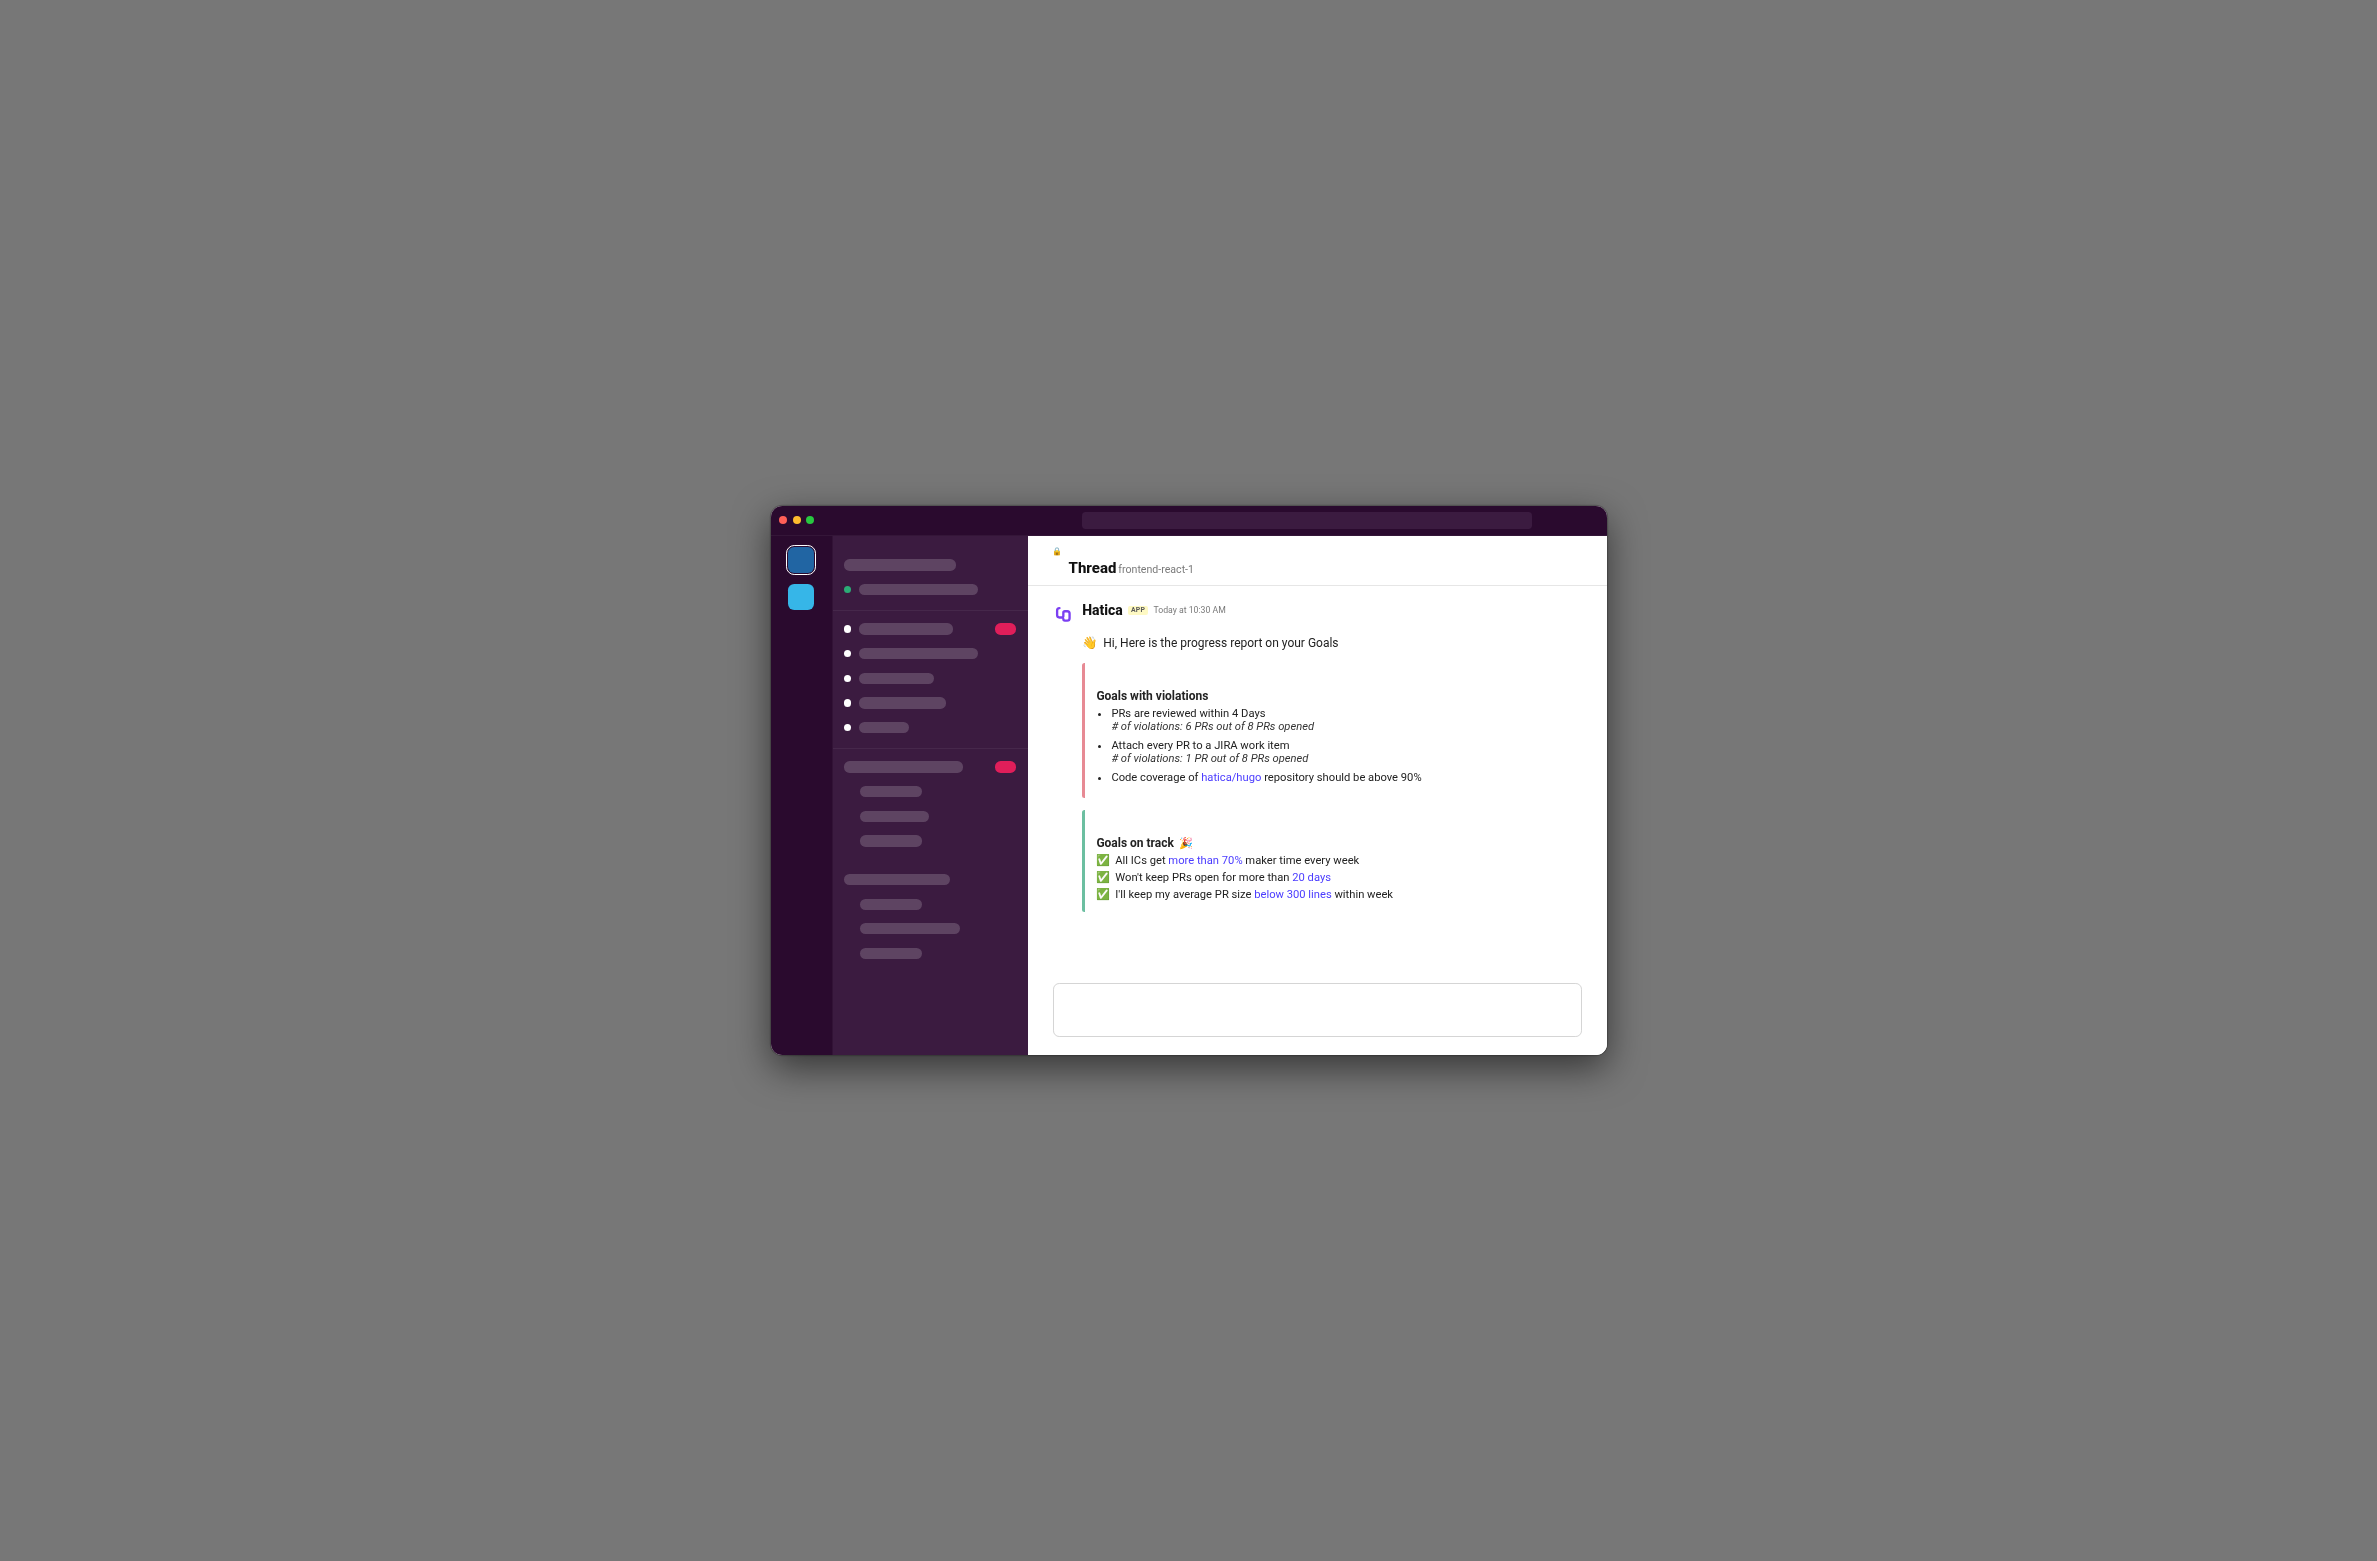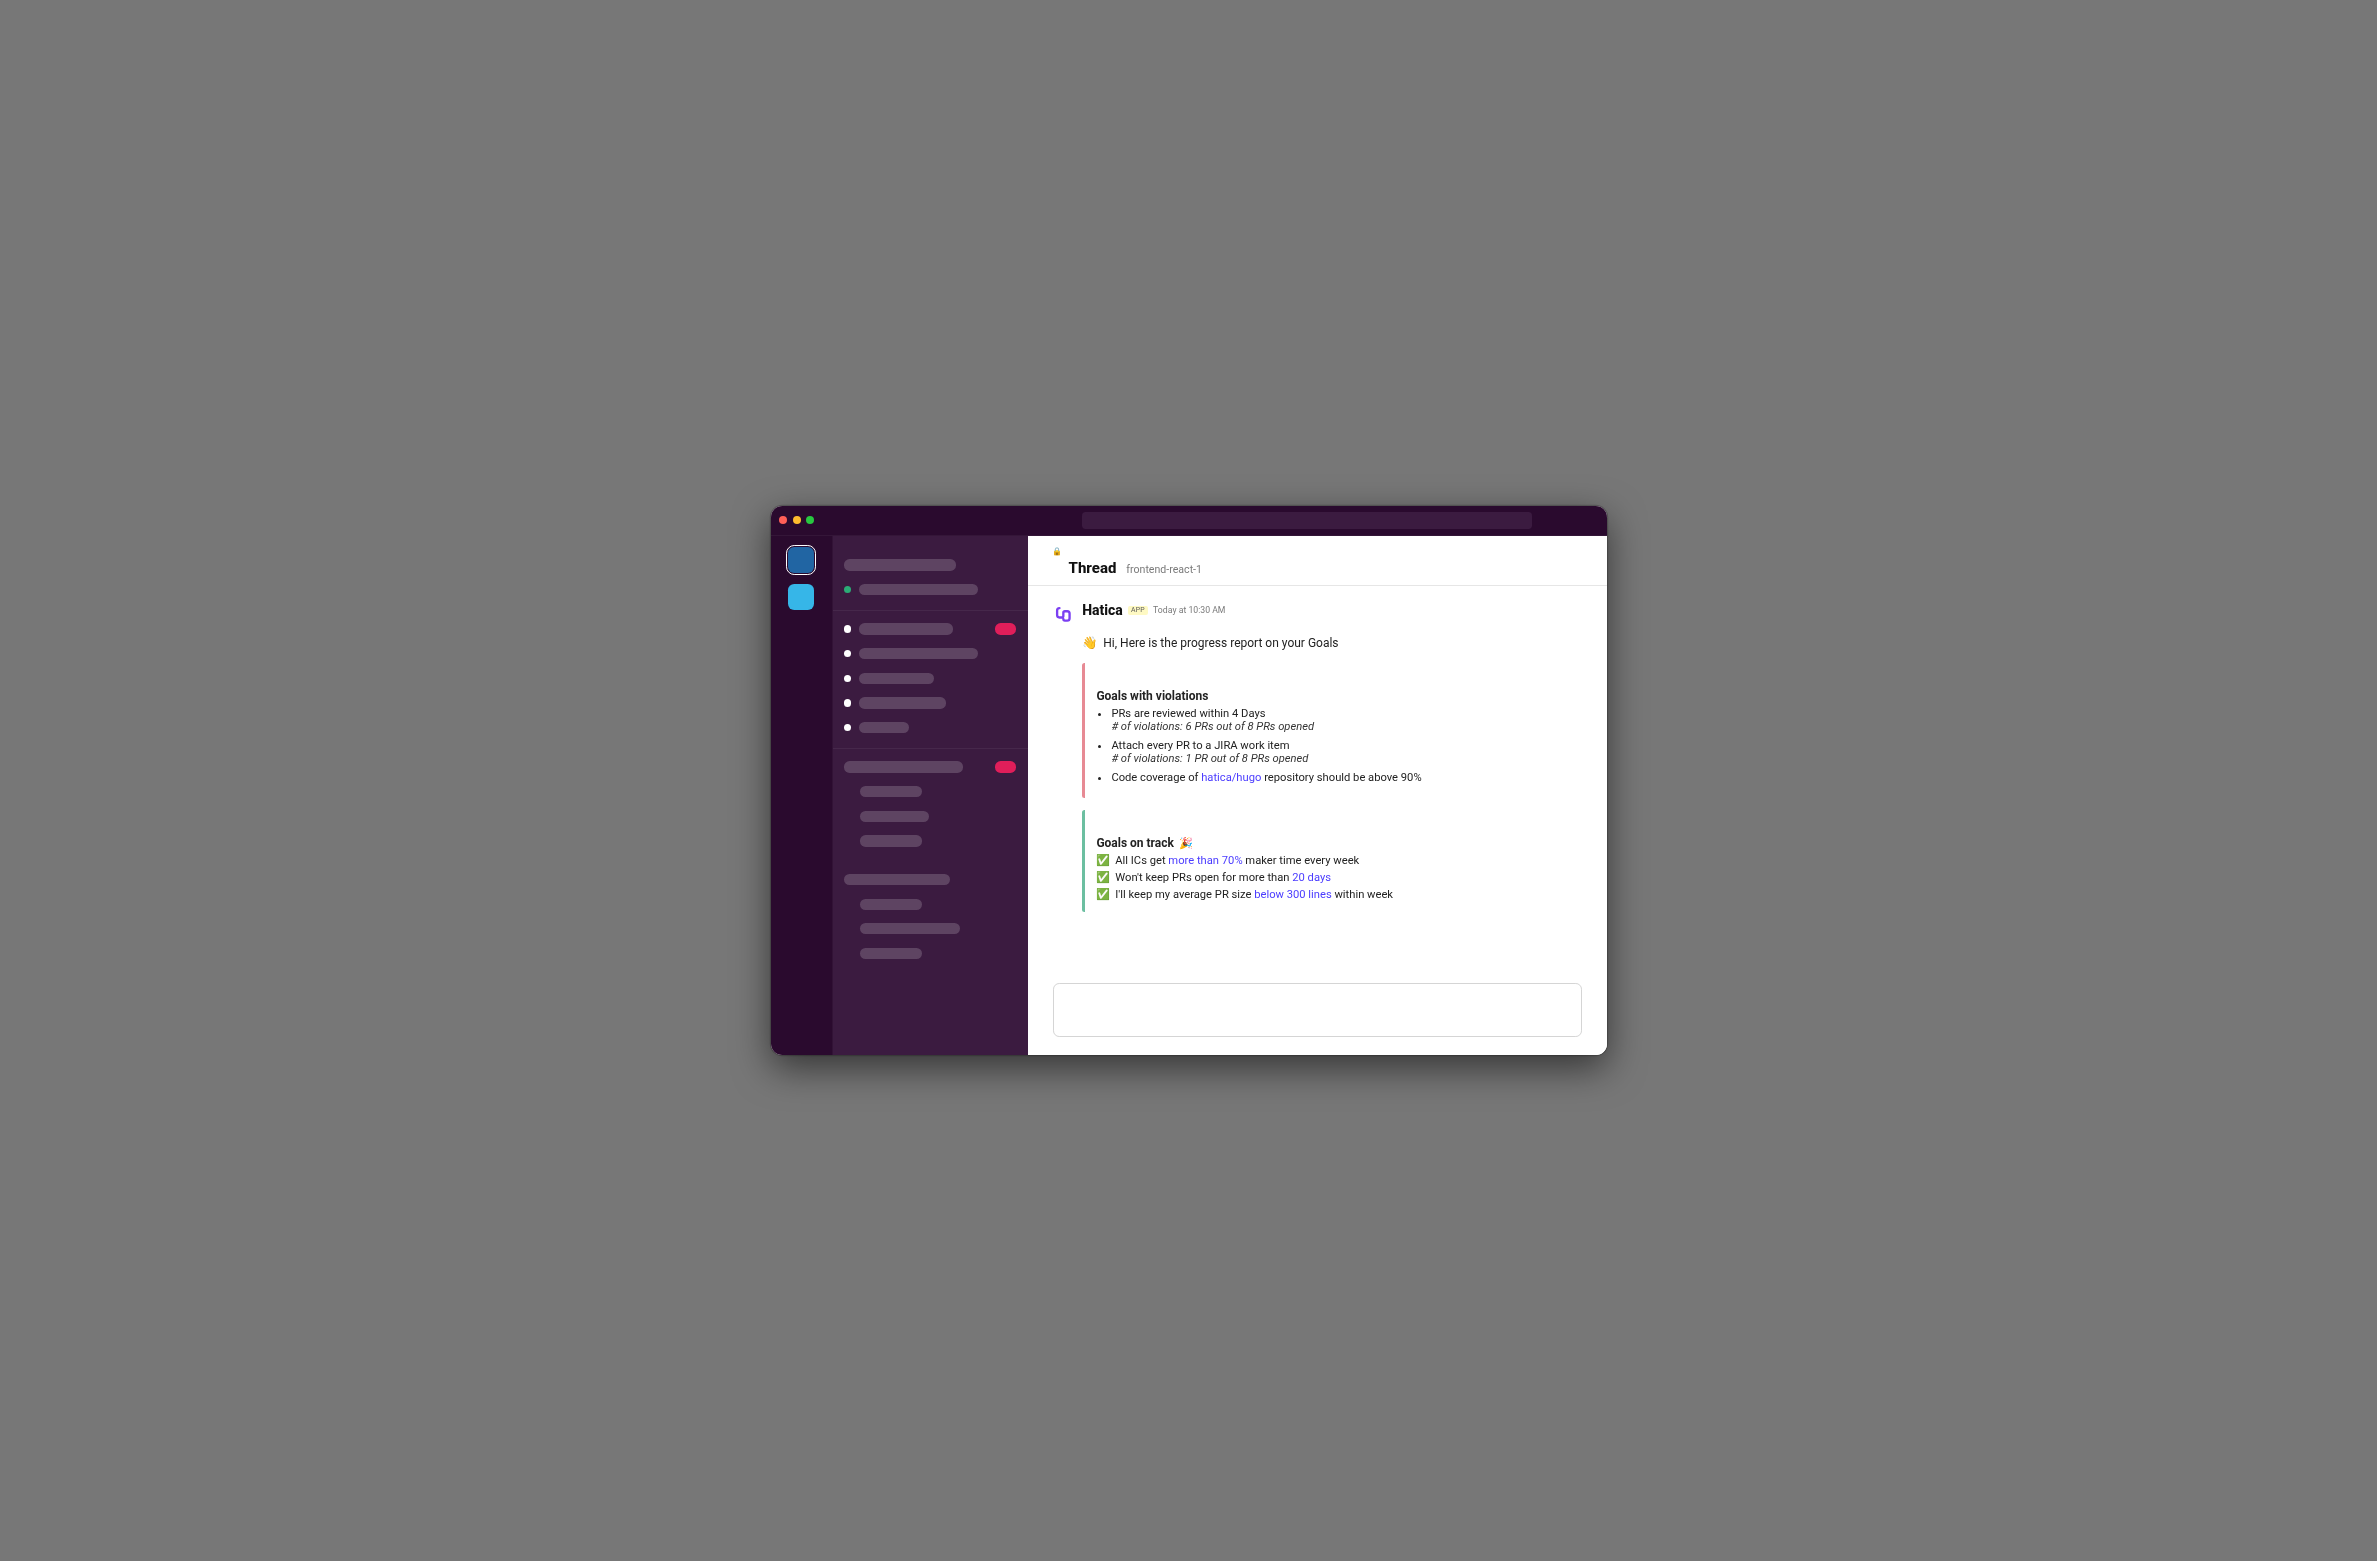--- a/index.html
+++ b/index.html
@@ -100,41 +100,41 @@
     flex:1; background:#fff; min-width:0;
     display:flex; flex-direction:column;
   }
   .thread-header {
     padding: 11.2px 25px 8.7px 25px;
     border-bottom: 0.6px solid #e6e6e6;
   }
   .lock {
     font-size: 8px; color:#9b9b9b; margin-bottom: 2.5px;
   }
-  .thread-title-row { display:flex; align-items:baseline; gap:10px; padding-left: 16px; }
+  .thread-title-row { display:flex; align-items:baseline; gap:2px; padding-left: 16px; }
   .thread-title { font-size: 15px; font-weight: 800; color:#111; }
   .thread-sub   { font-size: 10.6px; color:#7a7a7a; }
 
   .thread-body {
     flex:1; overflow:auto; padding: 16px 25px 7.5px 25px;
   }
   .msg {
     display:flex; gap:8.7px;
   }
   .avatar {
     width:21px; height:21px; border-radius:5px;
     display:flex; align-items:center; justify-content:center;
     flex:0 0 21px; margin-top:1.2px;
   }
   .avatar svg { width:18.7px; height:18.7px; }
   .msg-main { flex:1; min-width:0; }
   .msg-head { display:flex; align-items:center; gap:5px; flex-wrap:wrap; }
   .sender { font-weight:800; font-size:14px; color:#111; }
   .app-badge {
-    font-size:6.9px; font-weight:400; color:#5a5a5a;
+    font-size:6.9px; font-weight:700; color:#5a5a5a;
     background:#fef9c3; border-radius:1.9px; padding:0.6px 3.1px;
     letter-spacing:0.3px;
   }
   .timestamp { font-size:8.7px; color:#7a7a7a; }
   .greeting { font-size:12px; color:#222; margin-top:17px; }
   .greeting .emoji { font-size:12.5px; margin-right:2.5px; }
 
   .panel {
     margin-top: 12.5px;
     border-left: 3.1px solid;

